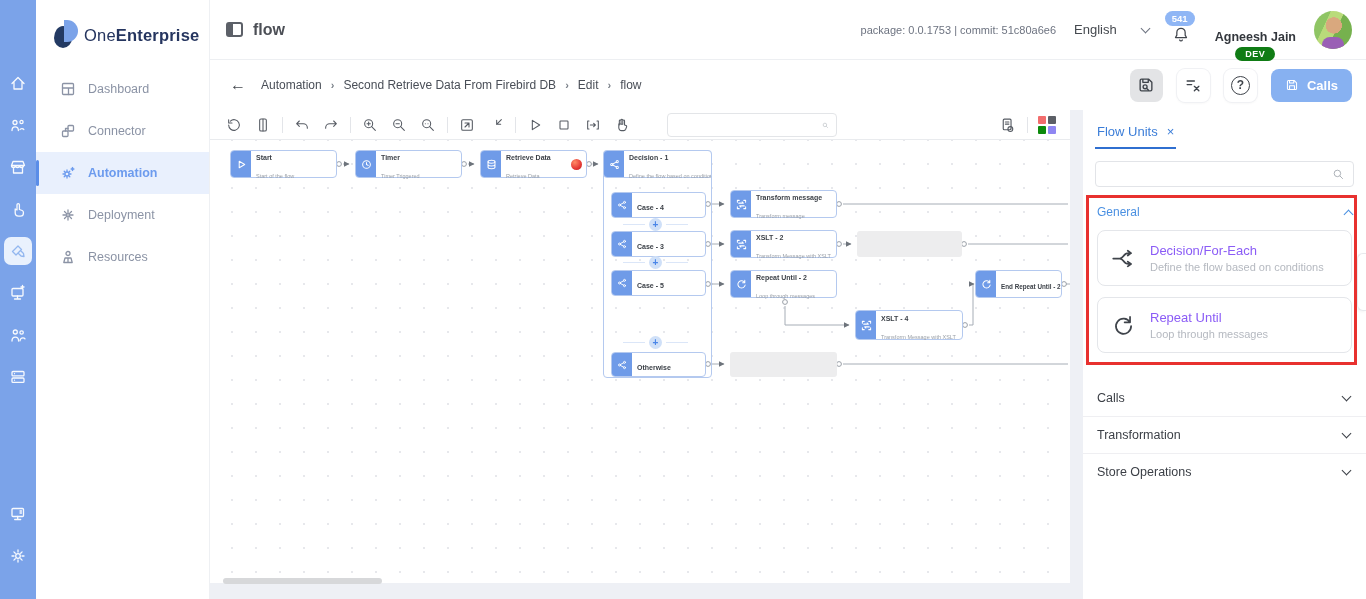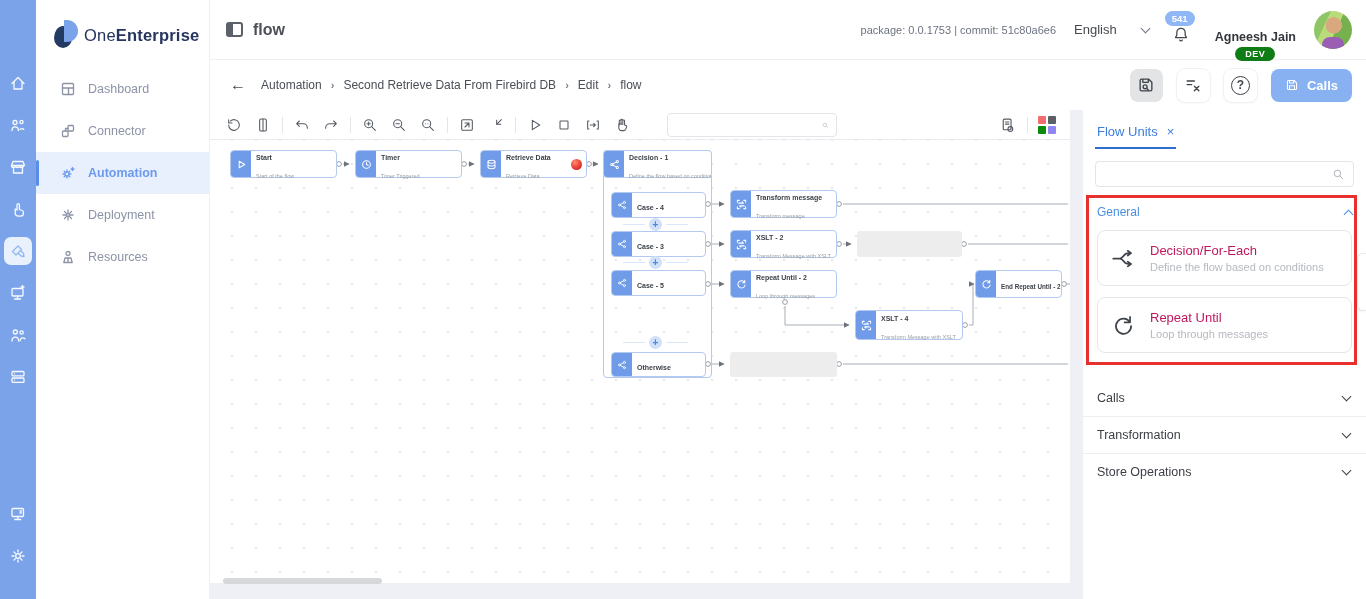--- a/index.html
+++ b/index.html
@@ -107,21 +107,21 @@
   .panel-search { margin:12px 12px 0 12px; height:26px; border:1px solid #e2e4e8; border-radius:4px; display:flex; align-items:center; }
   .panel-search input { flex:1; border:none; outline:none; height:100%; padding:0 8px; font-size:11px; font-family:inherit; background:transparent; }
   .panel-search svg { stroke:#9aa0a8; fill:none; stroke-width:1.5; margin-right:8px; }
   .gen-wrap { position:relative; margin-top:8px; padding:10px 14px 12px 14px; }
   .annotation { position:absolute; left:3px; right:9px; top:0; bottom:0; border:3px solid #e8312f; pointer-events:none; z-index:10; }
   .sec-head { display:flex; align-items:center; justify-content:space-between; cursor:pointer; }
   .sec-head .lbl { font-size:12px; color:#4a90e2; }
   .sec-head .chev { border-color:#4a90e2; }
   .unit-card { margin-top:11px; border:1px solid #e4e6ea; border-radius:8px; height:56px; display:flex; align-items:center; gap:14px; padding:0 12px; cursor:grab; background:#fff; }
   .unit-card svg { stroke:#3f444b; fill:none; stroke-width:1.6; stroke-linecap:round; stroke-linejoin:round; flex:none; }
-  .uc-title { font-size:13px; color:#be185d; }
+  .uc-title { font-size:13px; color:#8b5cf6; }
   .uc-desc { font-size:11px; color:#b5b9c0; margin-top:3px; }
   .coll-list { margin-top:14px; }
   .coll-row { height:37px; display:flex; align-items:center; justify-content:space-between; padding:0 16px 0 14px; border-top:1px solid #efeff2; cursor:pointer; }
   .coll-row:first-child { border-top:none; }
   .coll-row .lbl { font-size:12.5px; color:#3b3f46; }
   .coll-row .chev { border-color:#3b3f46; }
   .drag-handle { position:absolute; right:0; top:143px; width:9px; height:58px; background:#fff; border:1px solid #e7e9ed; border-right:none; border-radius:6px 0 0 6px; box-shadow:-1px 1px 3px rgba(0,0,0,.05); cursor:pointer; }
 </style>
 </head>
 <body>

